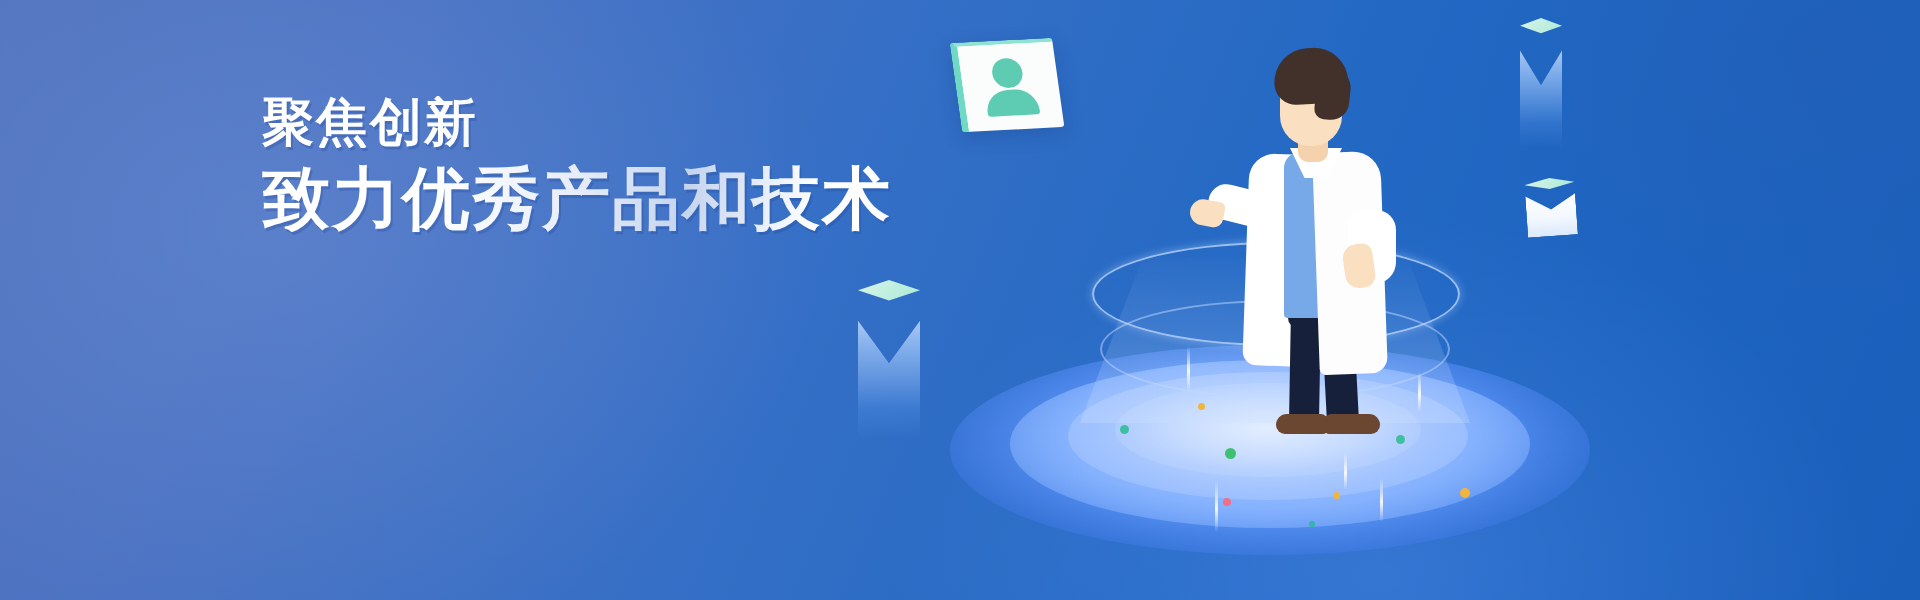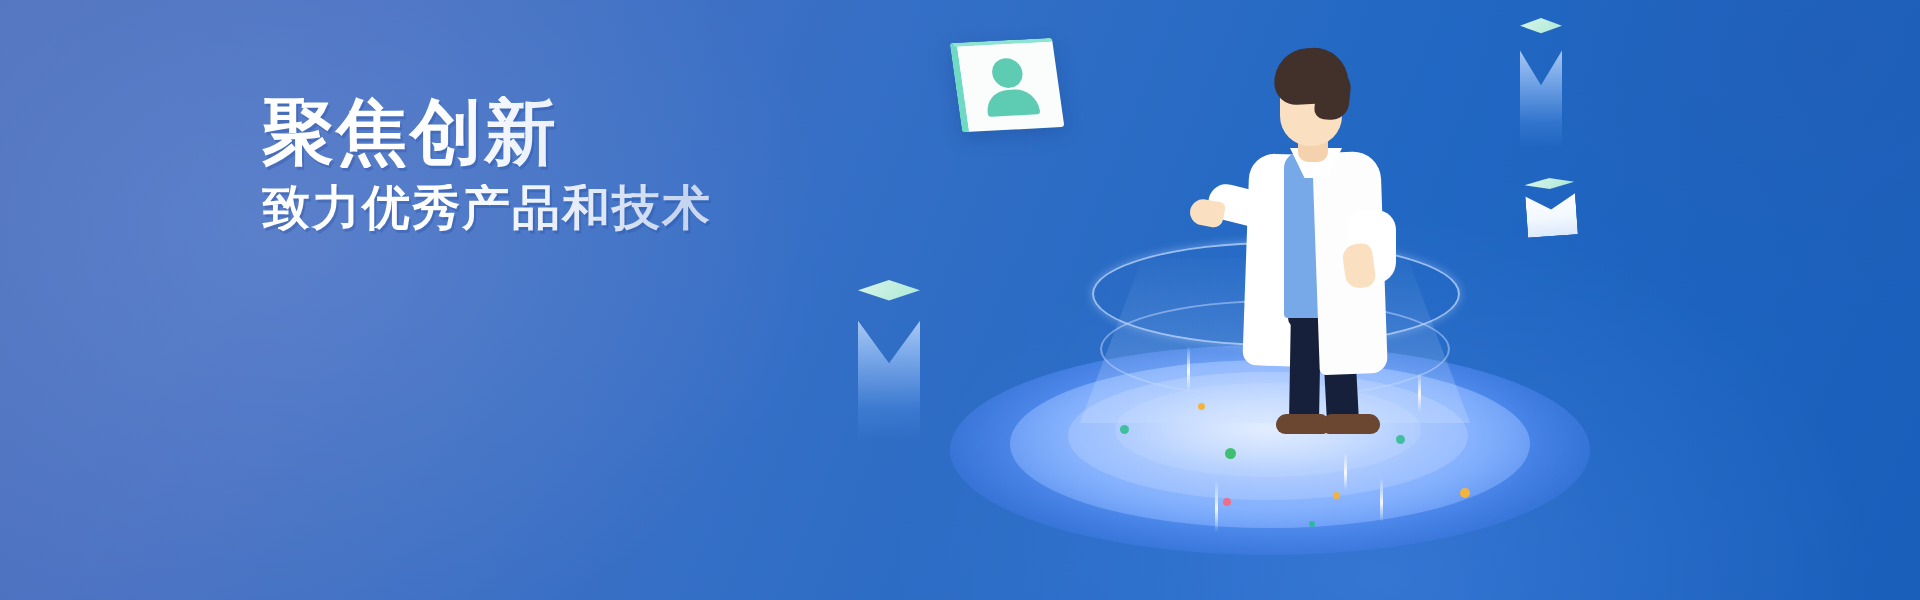--- a/index.html
+++ b/index.html
@@ -33,22 +33,22 @@
     line-height:1.0;
     white-space:nowrap;
     background:linear-gradient(100deg,#ffffff 0%,#ffffff 26%,#e8eef9 48%,#c5d4ee 66%,#ffffff 86%,#ffffff 100%);
     -webkit-background-clip:text;
     background-clip:text;
     color:transparent;
     -webkit-text-fill-color:transparent;
     text-shadow:none;
     filter:drop-shadow(2px 3px 0px rgba(30,70,150,0.28));
   }
-  .headline-1 { font-size:72px; margin-bottom:16px; }
-  .headline-2 { font-size:48px; }
+  .headline-1 { font-size:52px; margin-bottom:16px; }
+  .headline-2 { font-size:68px; }
 
   .subcopy {
     margin-top:44px;
     font-size:15.5px;
     line-height:1.95;
     color:#d3e0f6;
     letter-spacing:0.4px;
     max-width:600px;
   }
 

